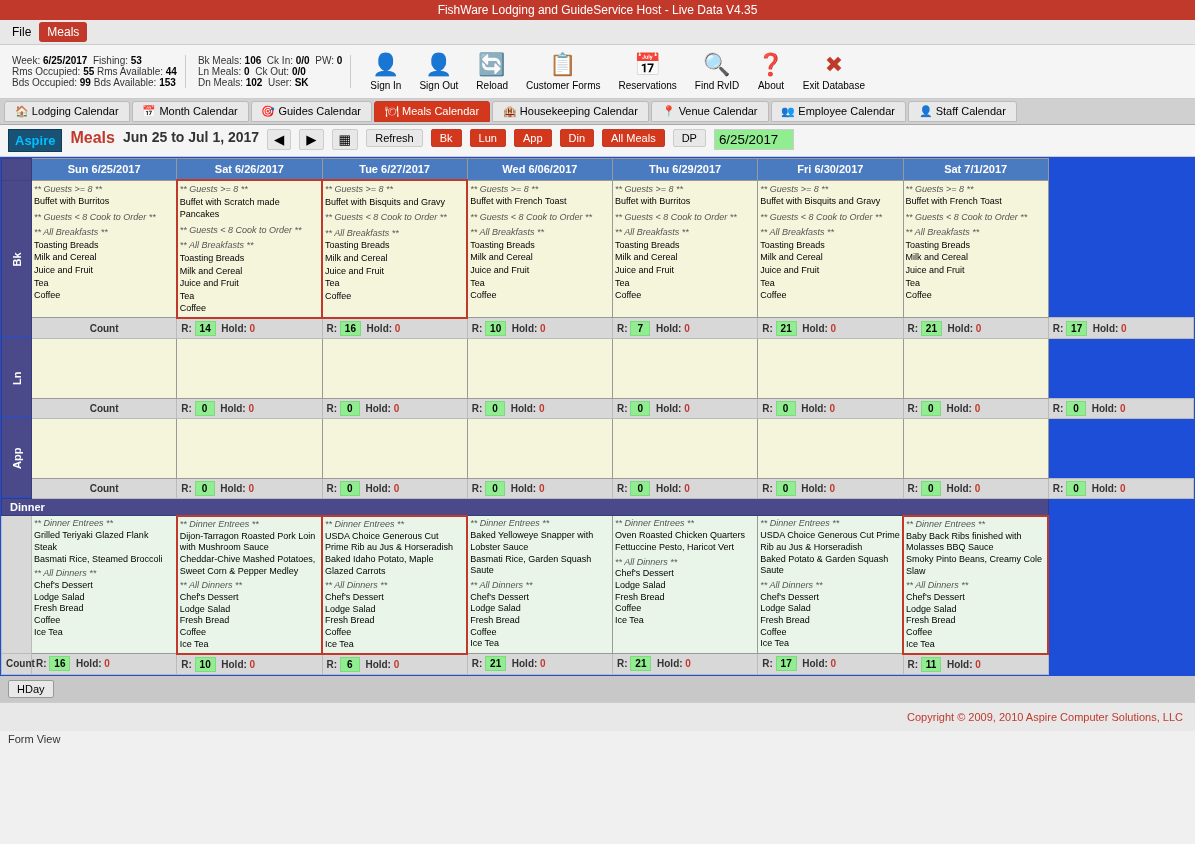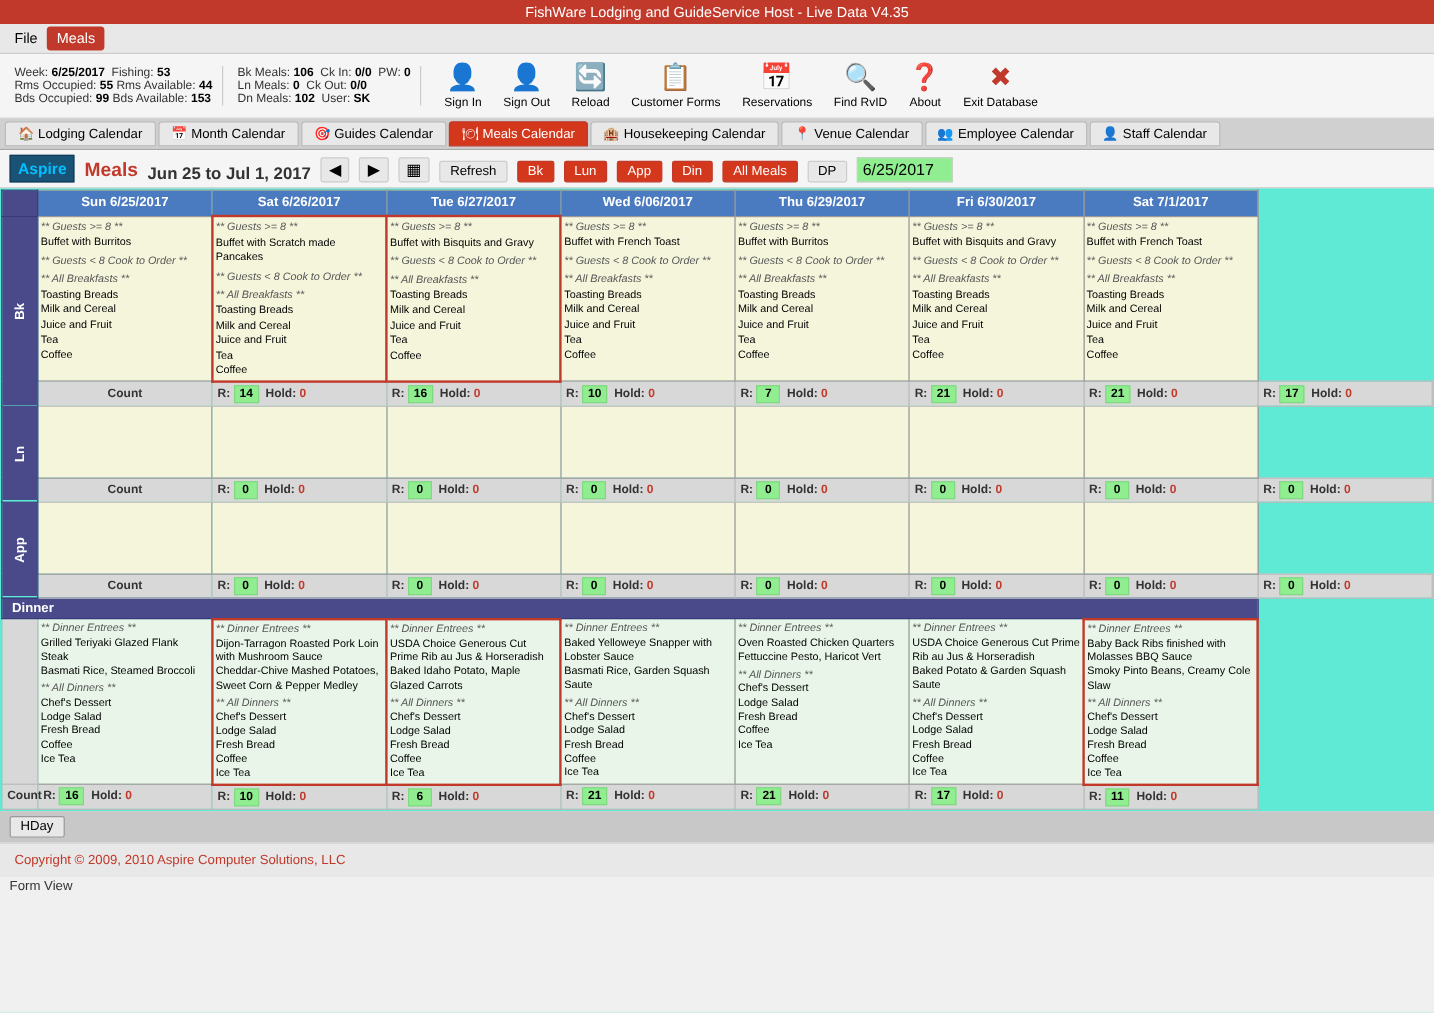--- a/index.html
+++ b/index.html
@@ -26,41 +26,41 @@
     .tb-btn-icon { font-size: 22px; margin-bottom: 2px; }
     .tb-btn.danger .tb-btn-icon { color: #c0392b; }
     
     
     .nav-tabs { background: #d0d0d0; display: flex; align-items: center; padding: 2px 4px; gap: 2px; border-bottom: 1px solid #aaa; }
     .nav-tab { padding: 3px 10px; font-size: 11px; cursor: pointer; border: 1px solid #bbb; border-radius: 3px 3px 0 0; background: #e8e8e8; }
     .nav-tab.active { background: #d4381c; color: white; border-color: #c0392b; }
     
     
     .cal-header { background: #f5f5f5; border-bottom: 1px solid #ccc; display: flex; align-items: center; justify-content: space-between; padding: 4px 8px; }
-    .cal-header-left { display: flex; align-items: flex-end; gap: 8px; }
+    .cal-header-left { display: flex; align-items: flex-start; gap: 8px; }
     .cal-title { color: #c0392b; font-size: 16px; font-weight: bold; }
     .cal-date-range { font-size: 14px; font-weight: bold; color: #333; }
     .cal-nav-btn { padding: 2px 6px; border: 1px solid #ccc; background: #e8e8e8; cursor: pointer; border-radius: 2px; }
     .cal-btn { padding: 2px 8px; border: 1px solid #ccc; background: #e8e8e8; cursor: pointer; border-radius: 2px; font-size: 11px; }
     .cal-btn.active { background: #d4381c; color: white; border-color: #c0392b; }
     .cal-header-right { display: flex; align-items: center; gap: 8px; }
     .date-input { padding: 2px 4px; border: 1px solid #ccc; background: #90EE90; width: 80px; }
     
     
-    .calendar-container { background: #5eead4; padding: 1px; overflow: auto; }
+    .calendar-container { background: #1d4ed8; padding: 1px; overflow: auto; }
     
     .day-header { background: #4a7abf; color: white; text-align: center; padding: 4px 2px; font-size: 11px; font-weight: bold; border: 1px solid #3a6aaf; }
     
     
     .hday-bar { background: #c8c8c8; padding: 4px 8px; font-size: 11px; }
     .hday-btn { padding: 2px 8px; border: 1px solid #999; background: #e8e8e8; cursor: pointer; border-radius: 2px; font-size: 11px; }
     
     
     .footer { background: #e8e8e8; padding: 4px 8px; border-top: 1px solid #ccc; }
-    .copyright { color: #c0392b; font-size: 11px; text-align: left; padding: 4px; }
+    .copyright { color: #c0392b; font-size: 11px; text-align: right; padding: 4px; }
     .status-bar { padding: 2px 8px; font-size: 11px; color: #333; background: #f0f0f0; }
     
     
     .cal-table { width: 100%; border-collapse: collapse; table-layout: fixed; }
     .cal-table td, .cal-table th { border: 1px solid #999; }
     .dinner-cell { background: #e8f5e8; border: 1px solid #ccc; padding: 2px; font-size: 9px; line-height: 1.3; min-height: 140px; vertical-align: top; }
     .dinner-cell.highlighted { border: 2px solid #c0392b; }
     
     .app-cell { background: #f5f5dc; border: 1px solid #ccc; padding: 2px; height: 60px; vertical-align: top; }
     .ln-cell { background: #f5f5dc; border: 1px solid #ccc; padding: 2px; height: 60px; vertical-align: top; }

